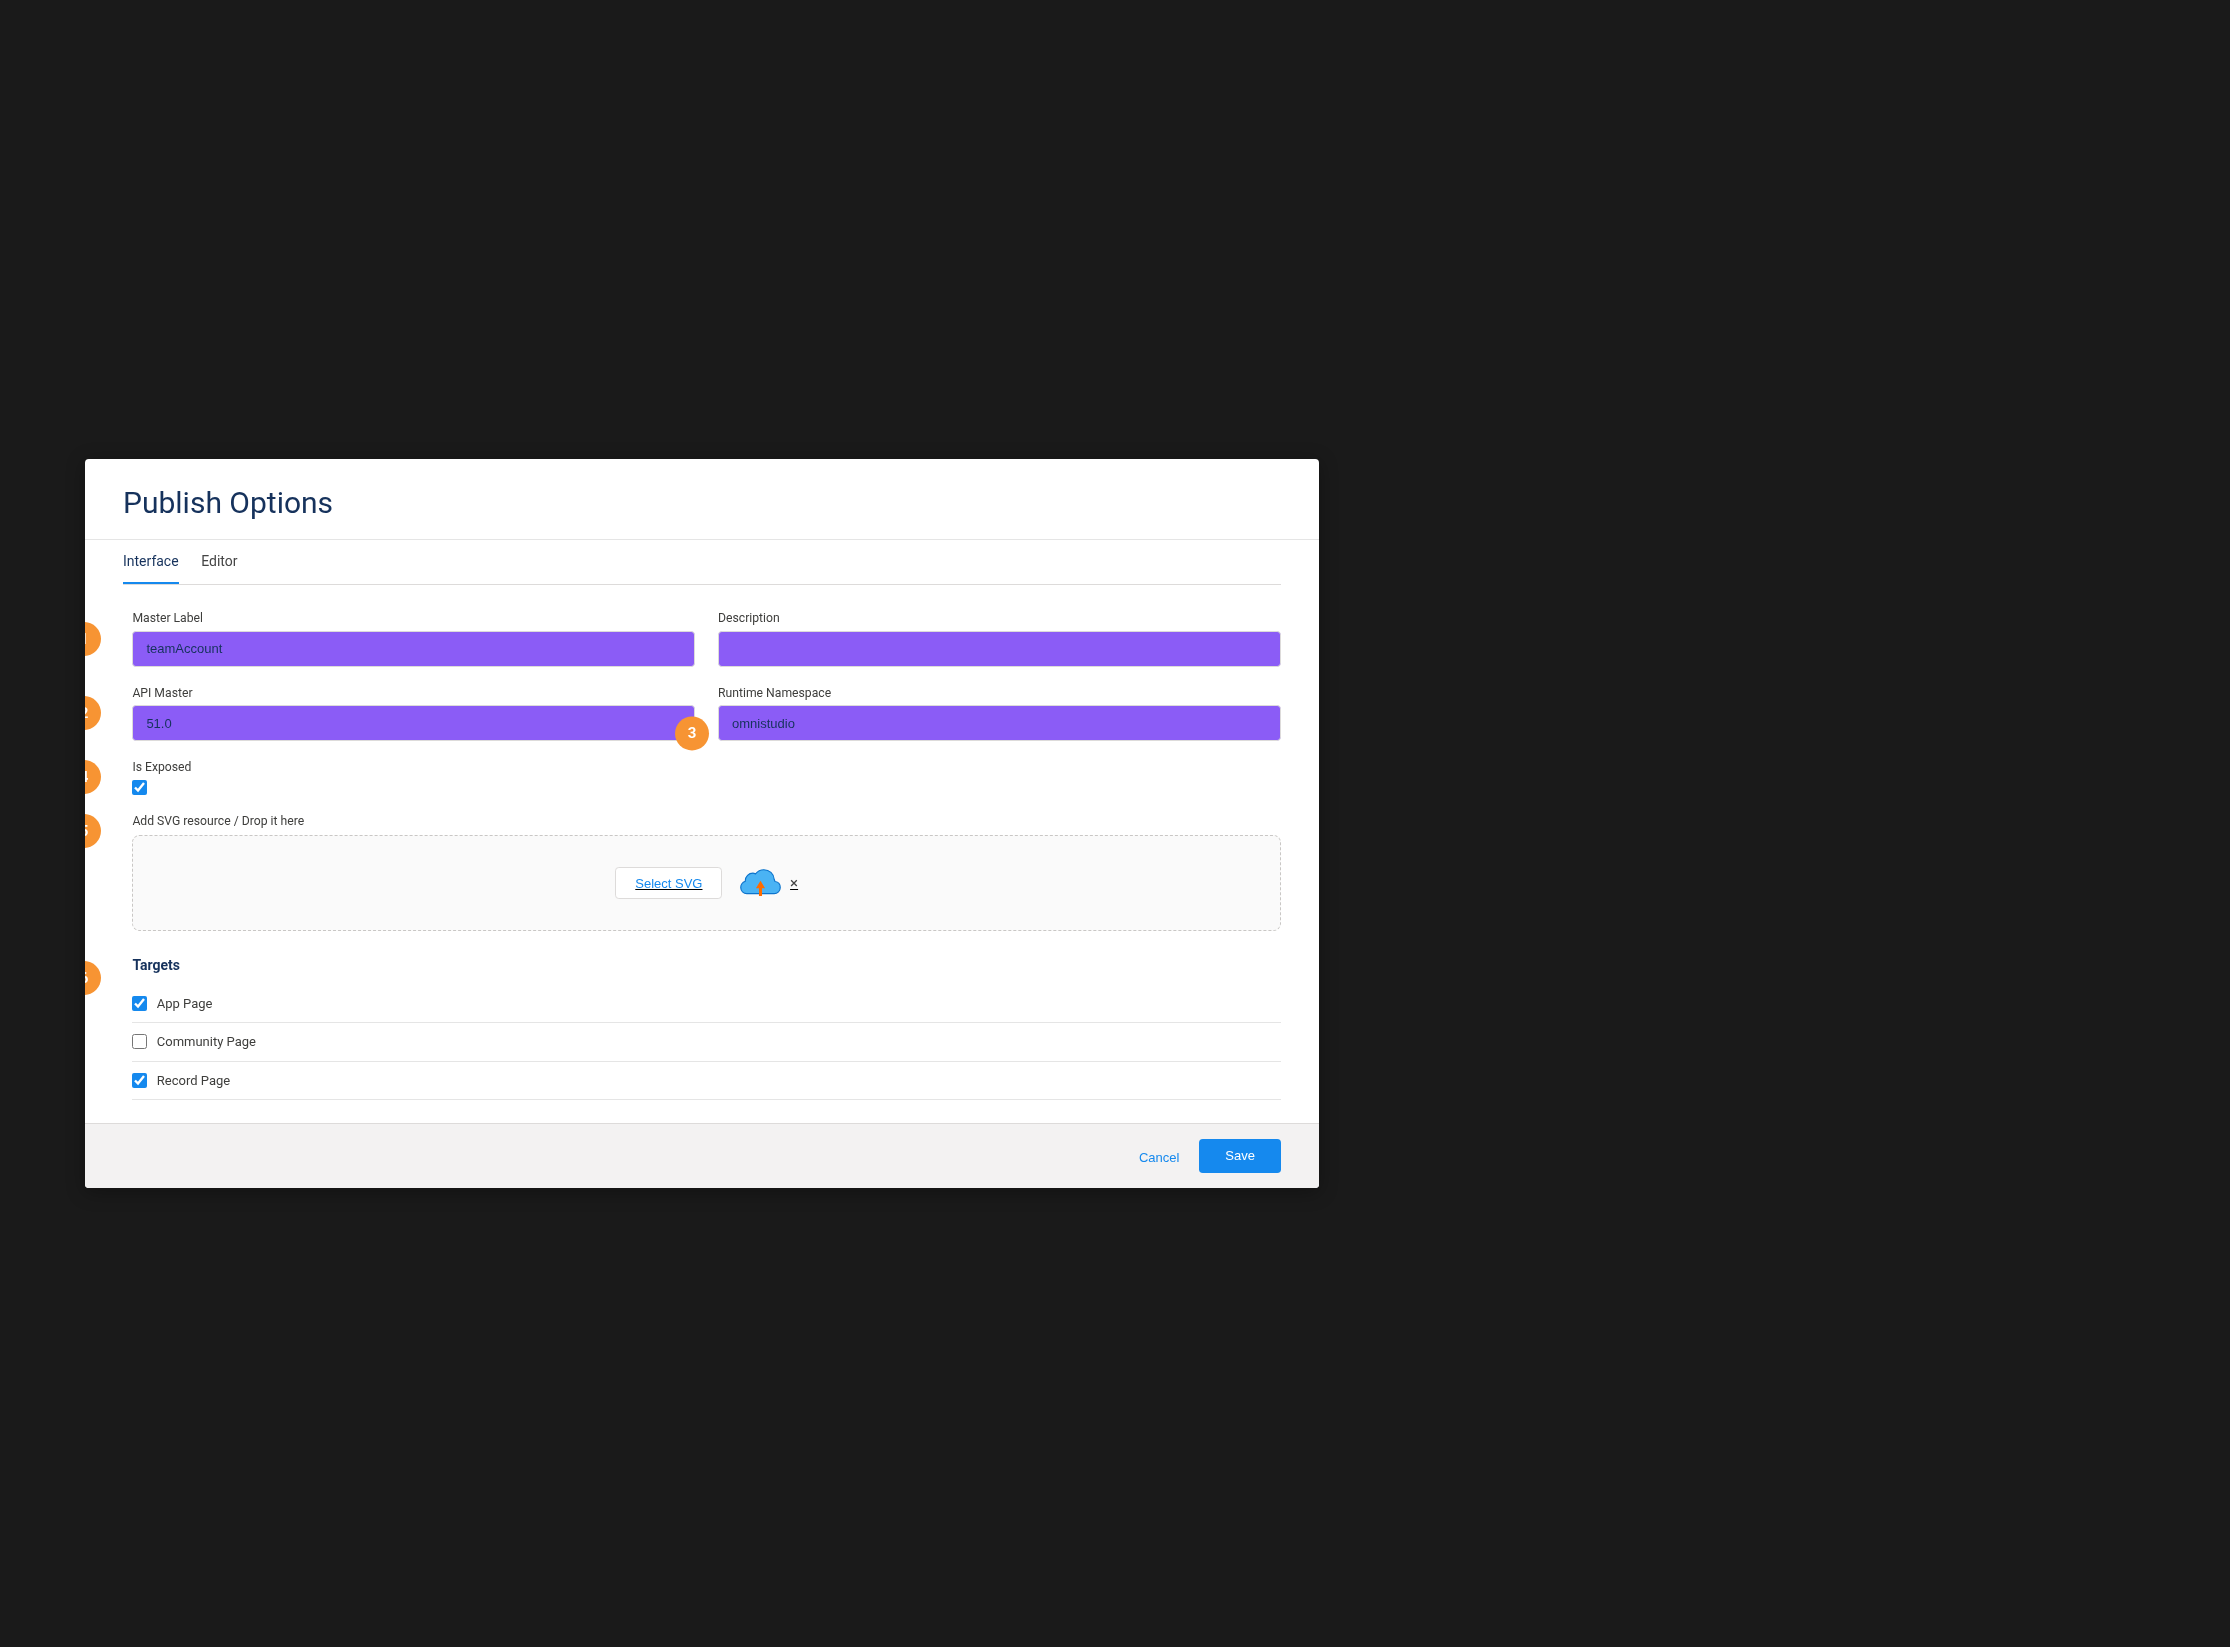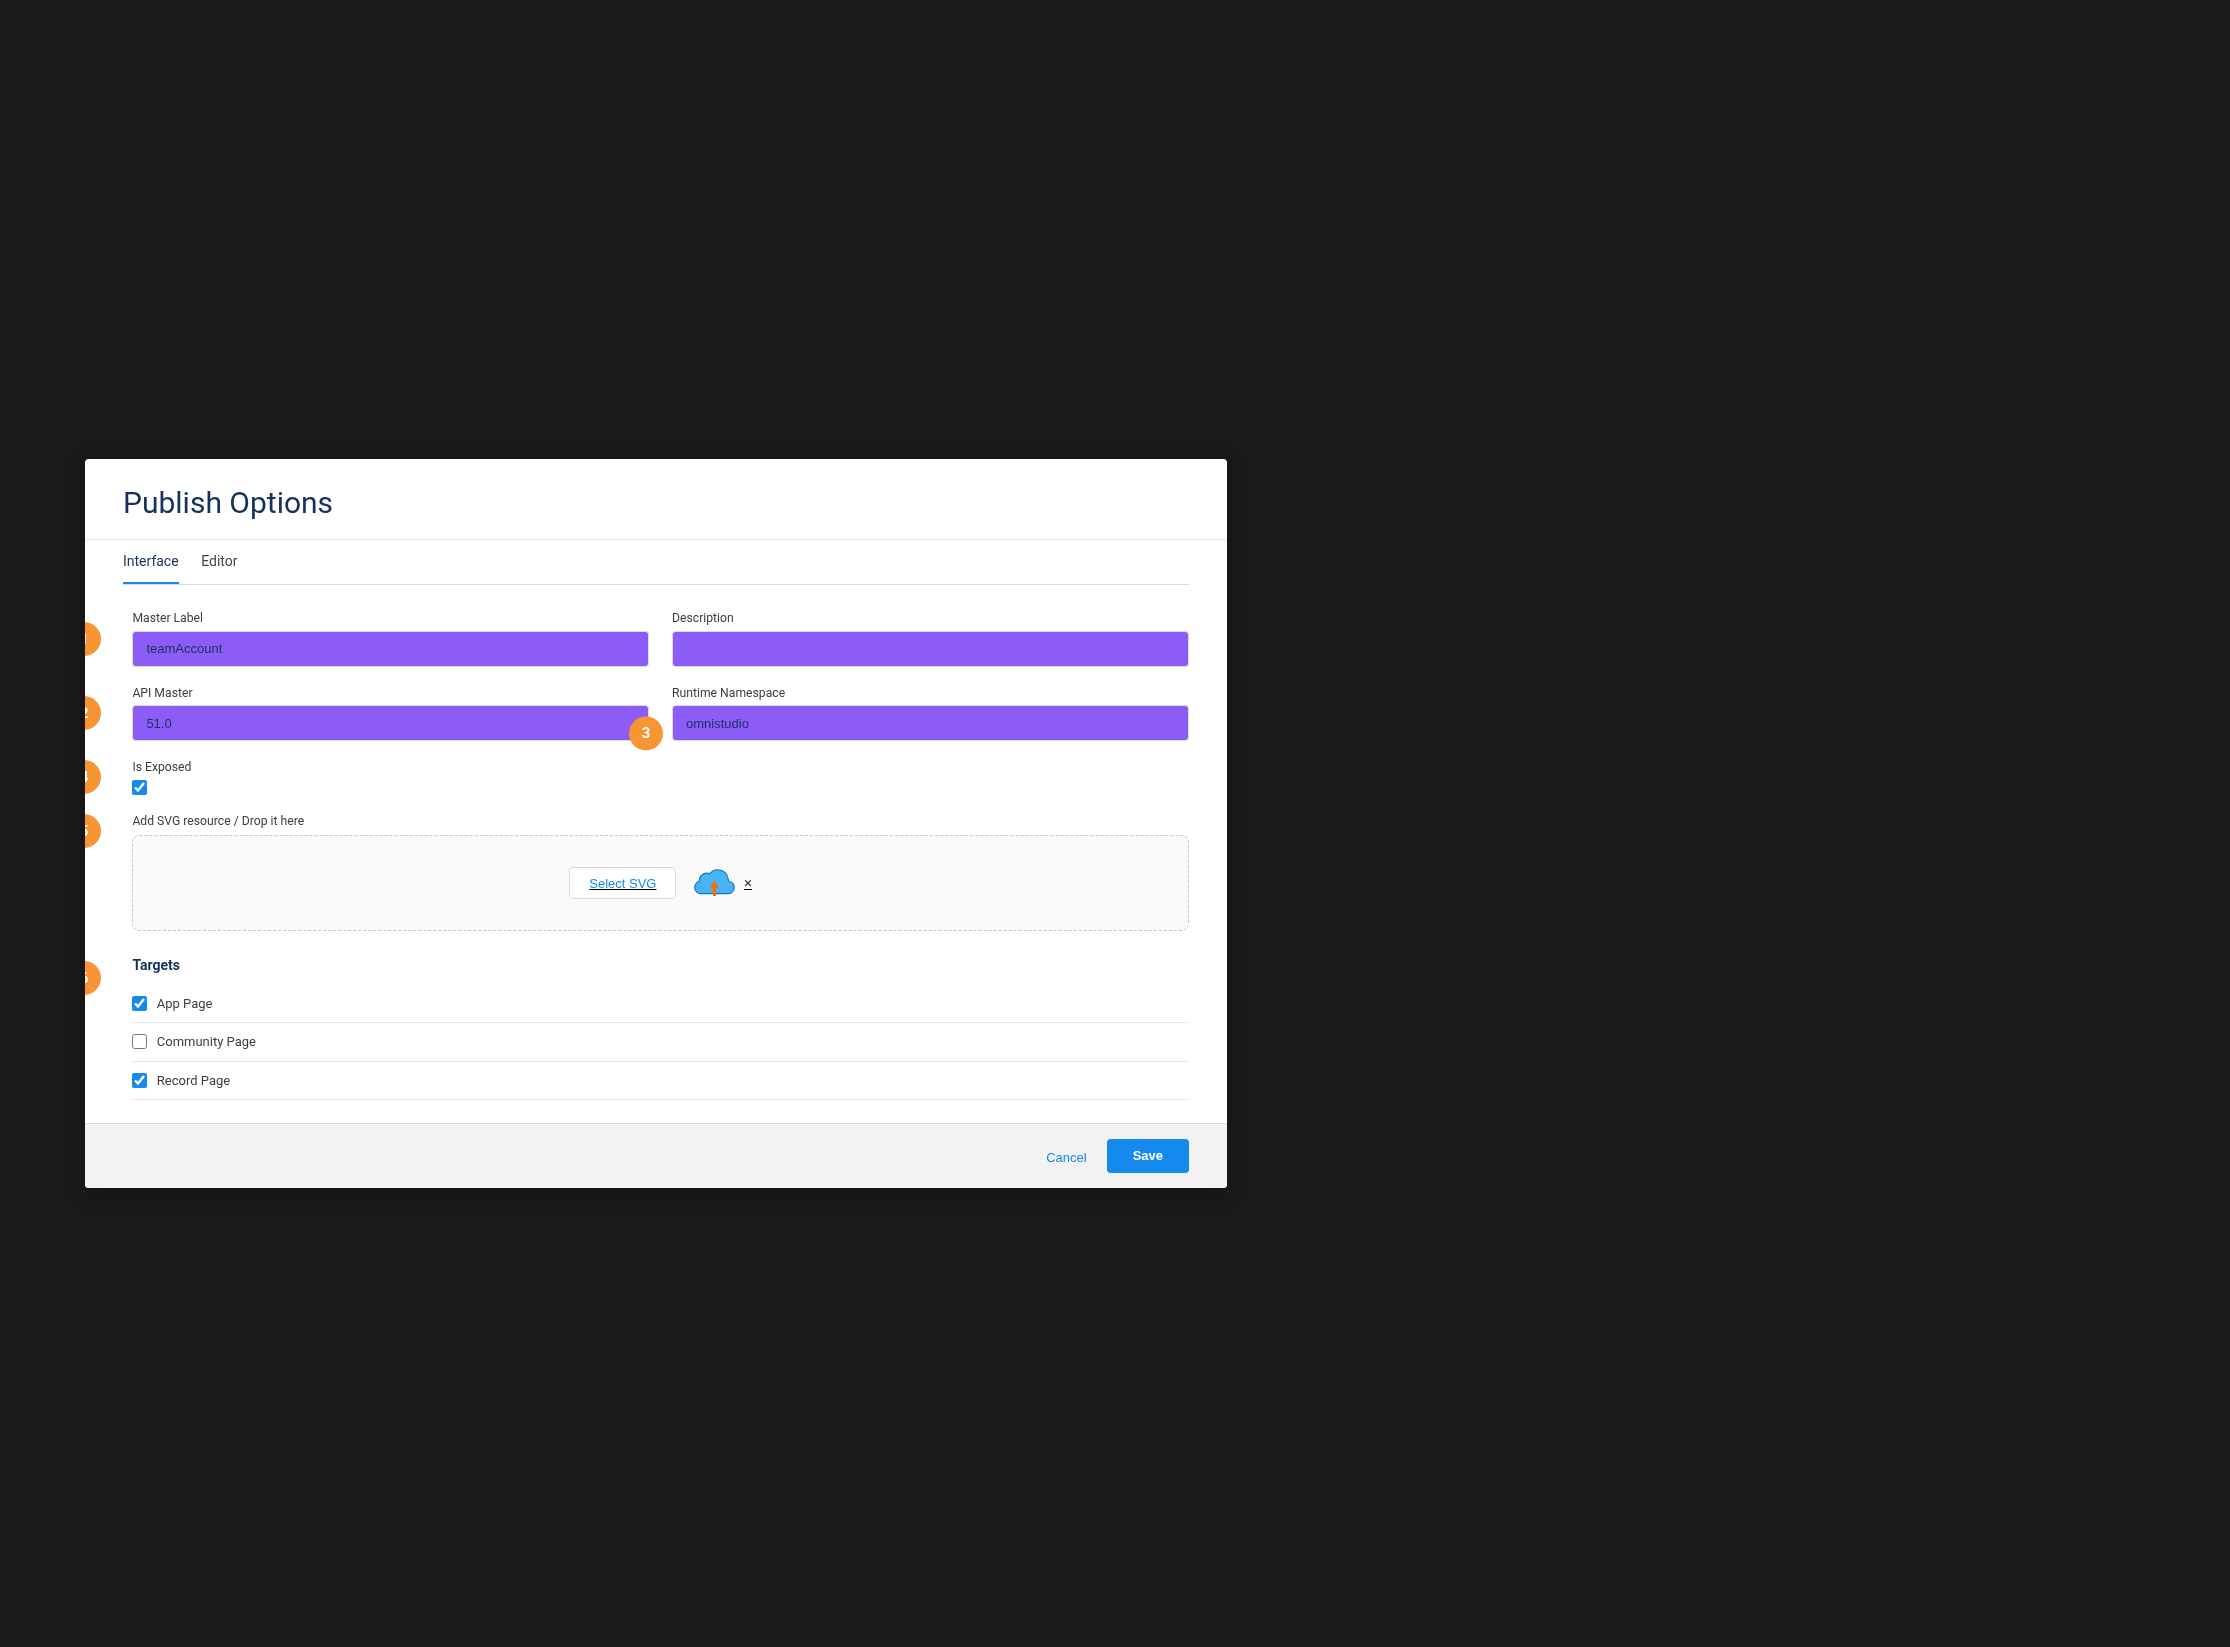--- a/index.html
+++ b/index.html
@@ -9,21 +9,21 @@
       background: #1a1a1a;
       display: flex;
       justify-content: center;
       align-items: center;
       min-height: 100vh;
       padding: 19px;
     }
 
     .dialog {
       background: #fff;
-      width: 1142px;
+      width: 1234px;
       border-radius: 3.8px;
       overflow: hidden;
       box-shadow: 0 3.8px 19px rgba(0,0,0,0.3);
       display: flex;
       flex-direction: column;
     }
 
     .dialog-header {
       padding: 26px 38px 19px 38px;
       border-bottom: 0.9px solid #e5e5e5;
@@ -254,21 +254,21 @@
       padding: 7.5px 15px;
     }
 
     .btn-save {
       background: #1589ee;
       color: #fff;
       border: none;
       border-radius: 3.8px;
       padding: 9.4px 26px;
       font-size: 13px;
-      font-weight: 700;
+      font-weight: 400;
       cursor: pointer;
     }
 
     .left-sidebar {
       width: 66px;
       background: #1a1a1a;
       flex-shrink: 0;
     }
 
     .main-wrapper {

